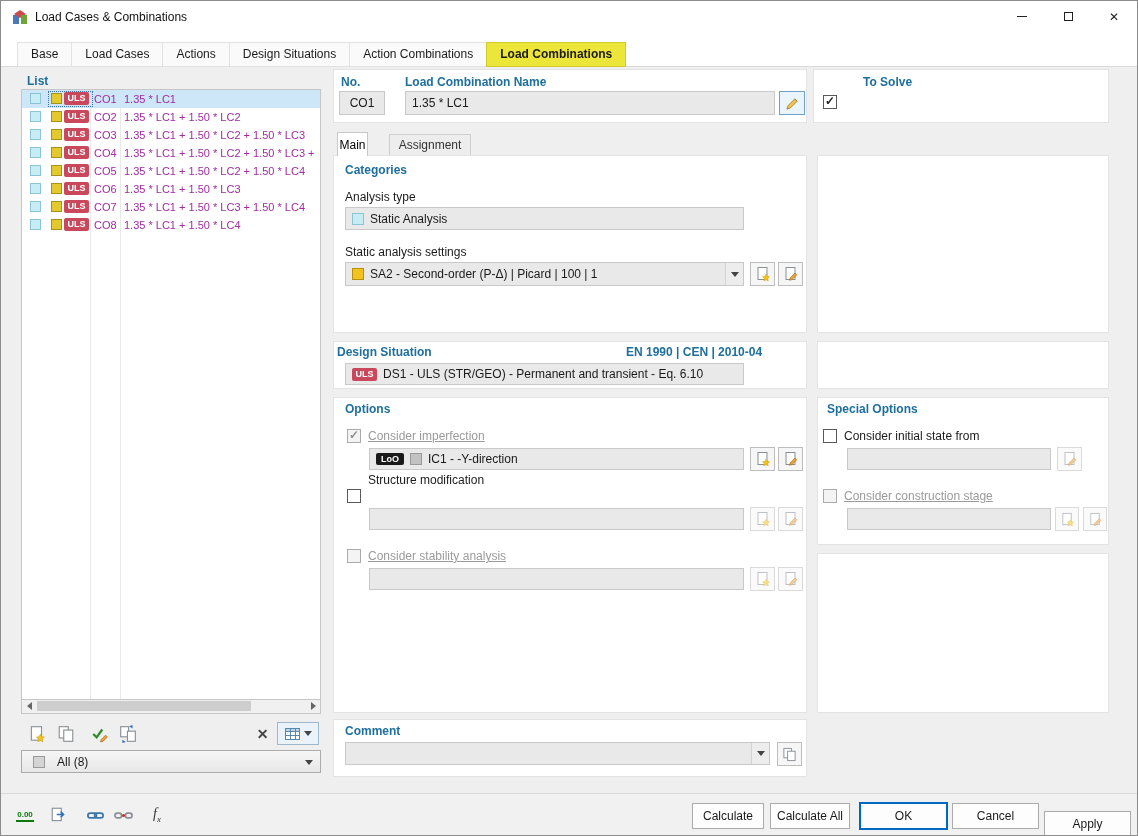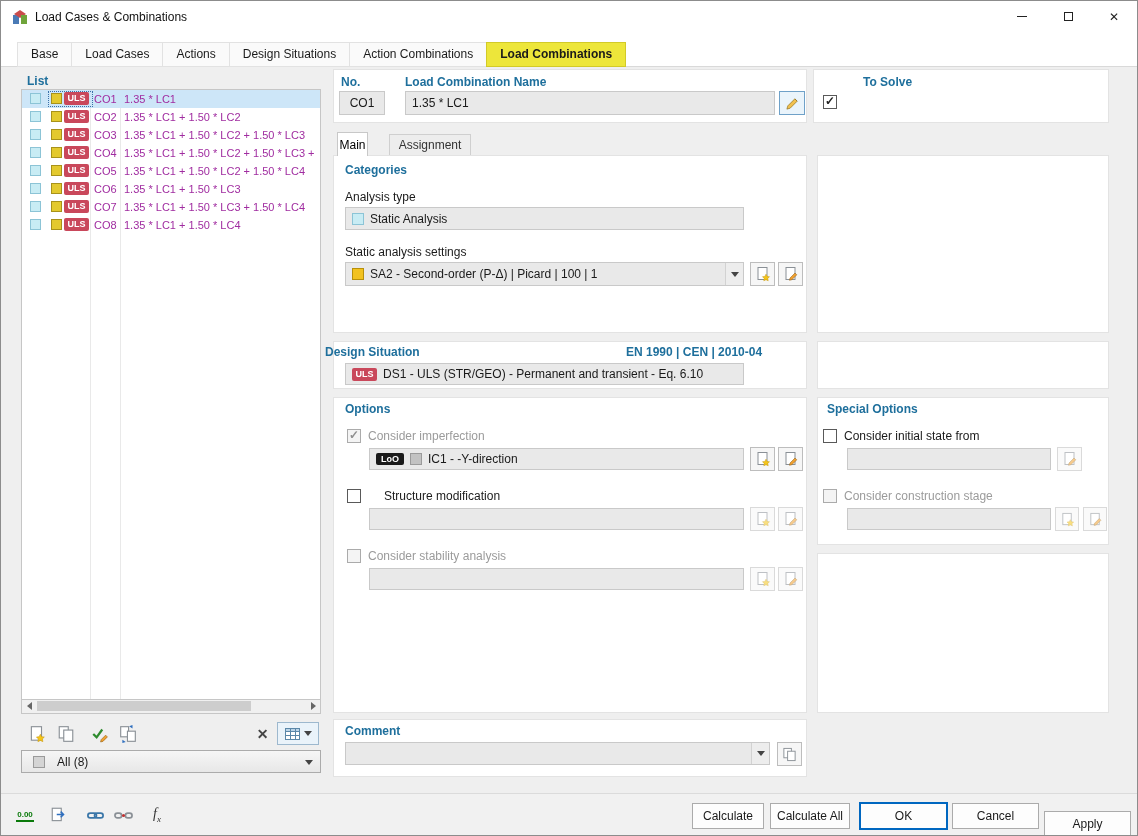--- a/index.html
+++ b/index.html
@@ -18,21 +18,21 @@
   .max-glyph { width:9px; height:9px; border:1px solid #222; }
   .close-glyph { font-size:12px; color:#222; }
 
   .tabstrip { position:absolute; top:41px; left:16px; display:flex; height:25px; }
   .tab { padding:0 13px; line-height:23px; font-size:12px; color:#1a1a1a;
          background:#FAFAFA; border:1px solid #E2E2E2; margin-right:-1px; white-space:nowrap; }
   .tab.active { background:#EDE63A; border-color:#D2CA28; font-weight:bold; }
 
   .teal { color:#1E6F9C; font-weight:bold; font-size:12px; position:absolute; white-space:nowrap; }
   .lbl  { position:absolute; font-size:12px; color:#1a1a1a; white-space:nowrap; }
-  .lbl.dis { color:#9B9B9B; }
+  .lbl.dis { color:#9B9B9B;text-decoration:underline; }
 
   .panel { position:absolute; background:#fff; border:1px solid #E3E3E3; }
 
   
   .list-box { position:absolute; left:20px; top:88px; width:300px; height:611px;
               background:#fff; border:1px solid #C6C6C6; overflow:hidden; }
   .list-sep { position:absolute; top:0; bottom:0; width:1px; background:#E9E9E9; }
   .row { position:relative; height:18px; width:100%; }
   .row.selected { background:#CDE6F8; }
   .row.selected::after { content:""; position:absolute; left:26px; top:1px; width:43px;
@@ -313,21 +313,21 @@
   </div>
   <div class="ibtn" style="left:777px; top:261px;">
     <svg width="16" height="16" viewBox="0 0 16 16">
       <rect x="3" y="1.5" width="9" height="12" fill="#fff" stroke="#8A9096"></rect>
       <path d="M7 12 l5-5 1.8 1.8 -5 5 -2.3.5z" fill="#F0A030" stroke="#8A5A10" stroke-width="0.5"></path>
     </svg>
   </div>
   <div class="panel" style="left:816px; top:154px; width:292px; height:178px;"></div>
 
   <div class="panel" style="left:332px; top:340px; width:474px; height:48px;"></div>
-  <div class="teal" style="left:324px; top:344px;">Design Situation</div>
+  <div class="teal" style="left:336px; top:344px;">Design Situation</div>
   <div class="teal" style="left:625px; top:344px;">EN 1990 | CEN | 2010-04</div>
   <div class="field" style="left:344px; top:362px; width:399px; height:22px;">
     <span class="uls-badge">ULS</span>
     <span>DS1 - ULS (STR/GEO) - Permanent and transient - Eq. 6.10</span>
   </div>
   <div class="panel" style="left:816px; top:340px; width:292px; height:48px;"></div>
 
   <div class="panel" style="left:332px; top:396px; width:474px; height:316px;"></div>
   <div class="teal" style="left:344px; top:401px;">Options</div>
 
@@ -345,21 +345,21 @@
     </svg>
   </div>
   <div class="ibtn" style="left:777px; top:446px;">
     <svg width="16" height="16" viewBox="0 0 16 16">
       <rect x="3" y="1.5" width="9" height="12" fill="#fff" stroke="#8A9096"></rect>
       <path d="M7 12 l5-5 1.8 1.8 -5 5 -2.3.5z" fill="#F0A030" stroke="#8A5A10" stroke-width="0.5"></path>
     </svg>
   </div>
 
   <div class="cb" style="left:346px; top:488px;"></div>
-  <div class="lbl" style="left:367px; top:488px;margin-left:16px;">Structure modification</div>
+  <div class="lbl" style="left:367px; top:472px;">Structure modification</div>
   <div class="field" style="left:368px; top:507px; width:375px; height:22px;"></div>
   <div class="ibtn dis" style="left:749px; top:506px;">
     <svg width="16" height="16" viewBox="0 0 16 16">
       <rect x="3" y="1.5" width="9" height="12" fill="#fff" stroke="#8A9096"></rect>
       <path d="M11 8.2 l1.1 2.2 2.4.3 -1.7 1.7 .4 2.4 -2.2-1.1 -2.2 1.1 .4-2.4 -1.7-1.7 2.4-.3z" fill="#F5C518" stroke="#C79810" stroke-width="0.5"></path>
     </svg>
   </div>
   <div class="ibtn dis" style="left:777px; top:506px;">
     <svg width="16" height="16" viewBox="0 0 16 16">
       <rect x="3" y="1.5" width="9" height="12" fill="#fff" stroke="#8A9096"></rect>

